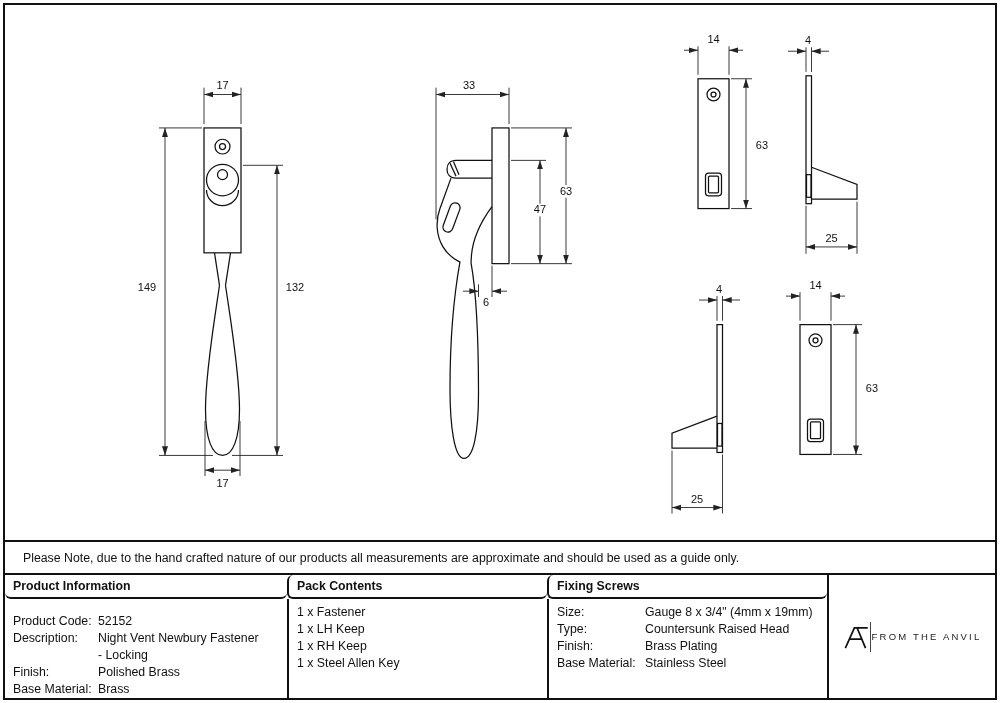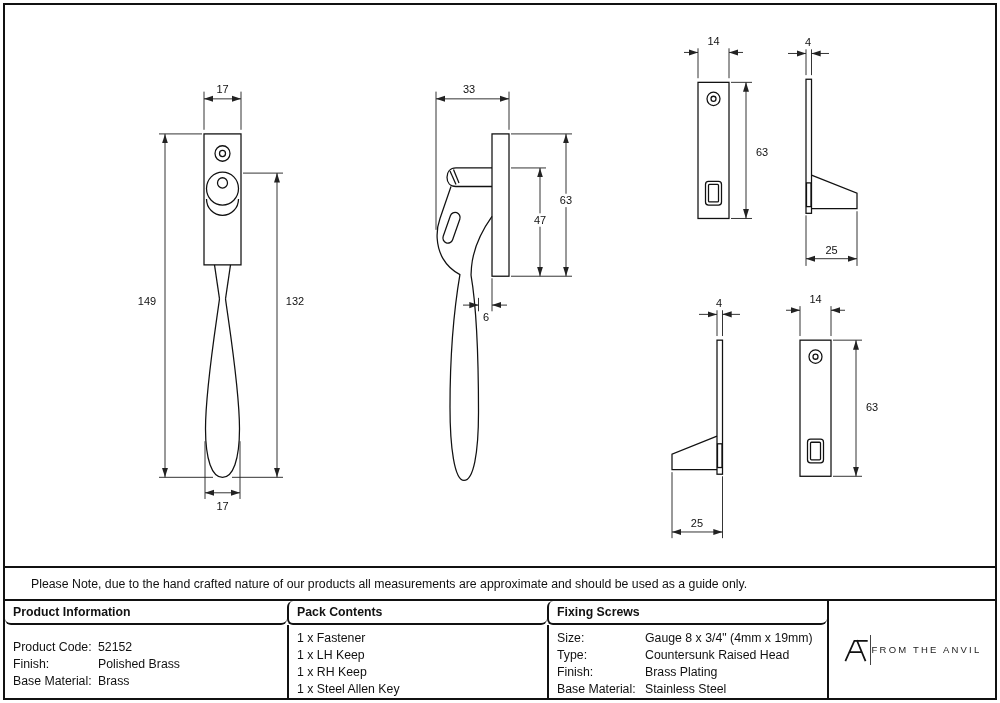--- a/index.html
+++ b/index.html
@@ -10,21 +10,21 @@
   .drawing { flex:1; position:relative; overflow:hidden; }
   .drawing svg { position:absolute; inset:0; width:100%; height:100%; }
 
   
   .p { stroke:#111; stroke-width:1.25; fill:none; }
   .x, .d { stroke:#222; stroke-width:0.9; fill:none; }
   .dt { font-size:11px; fill:#111; text-anchor:middle; }
   .mask { fill:#fff; stroke:none; }
 
   .note { border-top:2px solid #111; height:31px; flex:0 0 auto;
-          display:flex; align-items:center; padding:0 26px; font-size:12.3px; }
+          display:flex; align-items:center; padding:0 18px; font-size:12.3px; }
 
   .spec { border-top:2px solid #111; flex:0 0 auto;
           display:grid; grid-template-columns:282px 260px 280px 1fr;
           grid-template-rows:24px 1fr; }
   .cell { min-width:0; }
   .head { font-weight:bold; font-size:12.3px; padding:4px 8px 0 8px;
           border-bottom:2px solid #111;border-radius:6px; }
   .bl   { border-left:2px solid #111; }
   .body { padding:5px 8px 0 8px; font-size:12.3px; }
   .row  { display:flex; line-height:17px; white-space:nowrap; }
@@ -226,20 +226,28 @@
       <div class="logo-rule"></div>
       <div class="logo-text">FROM THE ANVIL</div>
     </div>
 
     <div class="cell body g12">
       <div class="row">
         <span class="lbl">Product Code:</span>
         <span class="val">52152</span>
       </div>
       <div class="row">
+        <span class="lbl">Description:</span>
+        <span class="val">Night Vent Newbury Fastener</span>
+      </div>
+      <div class="row">
+        <span class="lbl"></span>
+        <span class="val">- Locking</span>
+      </div>
+      <div class="row">
         <span class="lbl">Finish:</span>
         <span class="val">Polished Brass</span>
       </div>
       <div class="row">
         <span class="lbl">Base Material:</span>
         <span class="val">Brass</span>
       </div>
     </div>
 
     <div class="cell body bl g22">

